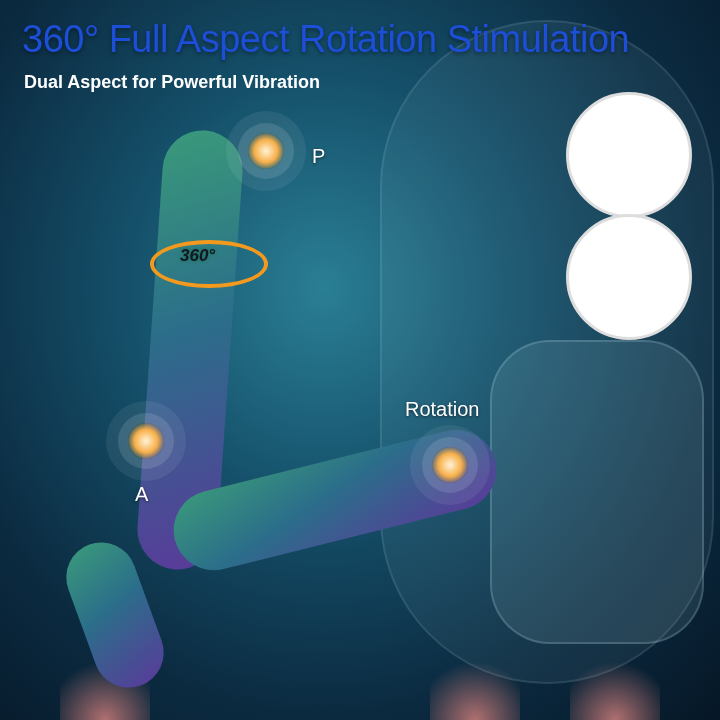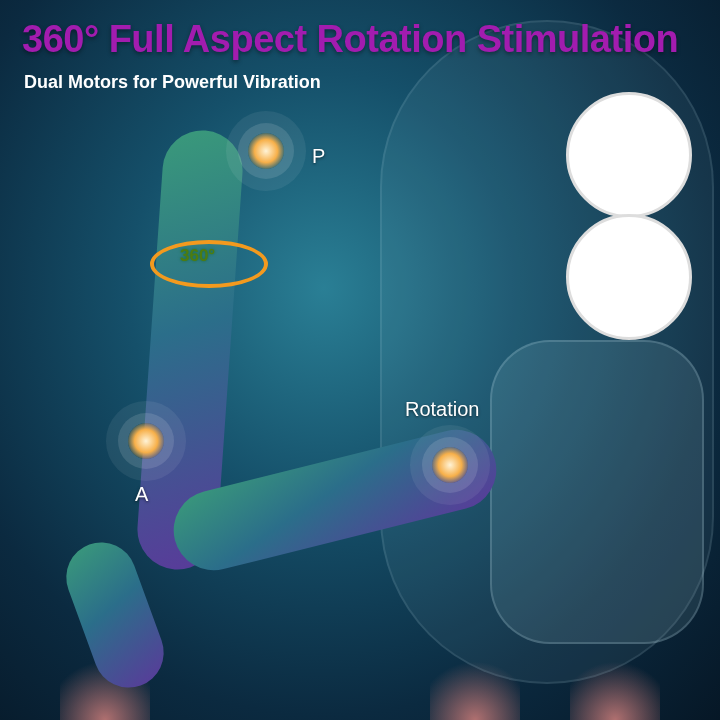--- a/index.html
+++ b/index.html
@@ -1,28 +1,28 @@
 <!DOCTYPE html>
 <html><head>
 <meta charset="utf-8">
 <style>
   html, body { margin:0; padding:0; }
   body { width:720px; height:720px; overflow:hidden; position:relative;
     font-family: "Liberation Sans", sans-serif;
     background: radial-gradient(ellipse at 45% 40%, #2a7f95 0%, #15506a 35%, #0b2a40 70%, #061726 100%); }
-  .title { position:absolute; left:22px; top:18px; color:#a21caf; font-weight:bold; font-size:38px; letter-spacing:-0.5px; text-shadow:0 2px 4px rgba(0,0,0,.4); }
+  .title { position:absolute; left:22px; top:18px; color:#1d4ed8; font-weight:normal; font-size:38px; letter-spacing:-0.5px; text-shadow:0 2px 4px rgba(0,0,0,.4); }
   .subtitle { position:absolute; left:24px; top:72px; color:#fff; font-weight:bold; font-size:18px; }
   .figure { position:absolute; border-radius:200px; background:rgba(170,210,225,0.12); border:2px solid rgba(200,230,240,0.2); }
   .product { position:absolute; background:linear-gradient(160deg,#3a9a7a,#2b6e8a 45%,#5a3a9a); border-radius:60px; }
   .dot { position:absolute; width:36px; height:36px; border-radius:50%;
     background:radial-gradient(circle,#fff3d6 0%,#f7b04a 45%,rgba(247,176,74,0.25) 70%,rgba(255,255,255,0) 72%);
     box-shadow:0 0 0 10px rgba(255,255,255,0.12),0 0 0 22px rgba(255,255,255,0.07); }
   .label { position:absolute; color:#fff; font-size:20px; text-shadow:0 1px 3px rgba(0,0,0,.6); }
   .rot { position:absolute; left:150px; top:240px; width:110px; height:40px; border:4px solid #f39a1e; border-radius:50%; }
-  .rot-text { position:absolute; left:180px; top:246px; color:#4d7c0f; font-weight:bold; font-size:17px; text-shadow:0 0 3px #1a6a3a; }
+  .rot-text { position:absolute; left:180px; top:246px; color:#0f172a; font-weight:bold; font-size:17px; font-style:italic; text-shadow:0 0 3px #1a6a3a; }
   .circle { position:absolute; width:120px; height:120px; border-radius:50%; background:#fff; border:3px solid #ddd; }
   .coral { position:absolute; bottom:0; width:90px; height:70px; background:radial-gradient(circle at 50% 100%,#b07070,rgba(176,112,112,0) 70%); }
 </style>
 </head>
 <body>
 
 <div style="position:absolute;inset:0;">
   <div class="coral" style="left:430px;"></div>
   <div class="coral" style="left:570px;"></div>
   <div class="coral" style="left:60px;"></div>
@@ -44,13 +44,13 @@
 <div class="dot" style="left:128px;top:423px;"></div>
 <div class="label" style="left:135px;top:483px;">A</div>
 
 <div class="dot" style="left:432px;top:447px;"></div>
 <div class="label" style="left:405px;top:398px;">Rotation</div>
 
 <div class="circle" style="left:566px;top:92px;"></div>
 <div class="circle" style="left:566px;top:214px;"></div>
 
 <div class="title">360° Full Aspect Rotation Stimulation</div>
-<div class="subtitle">Dual Motors for Powerful Vibration</div>
+<div class="subtitle">Dual Aspect for Powerful Vibration</div>
 
 </body></html>

